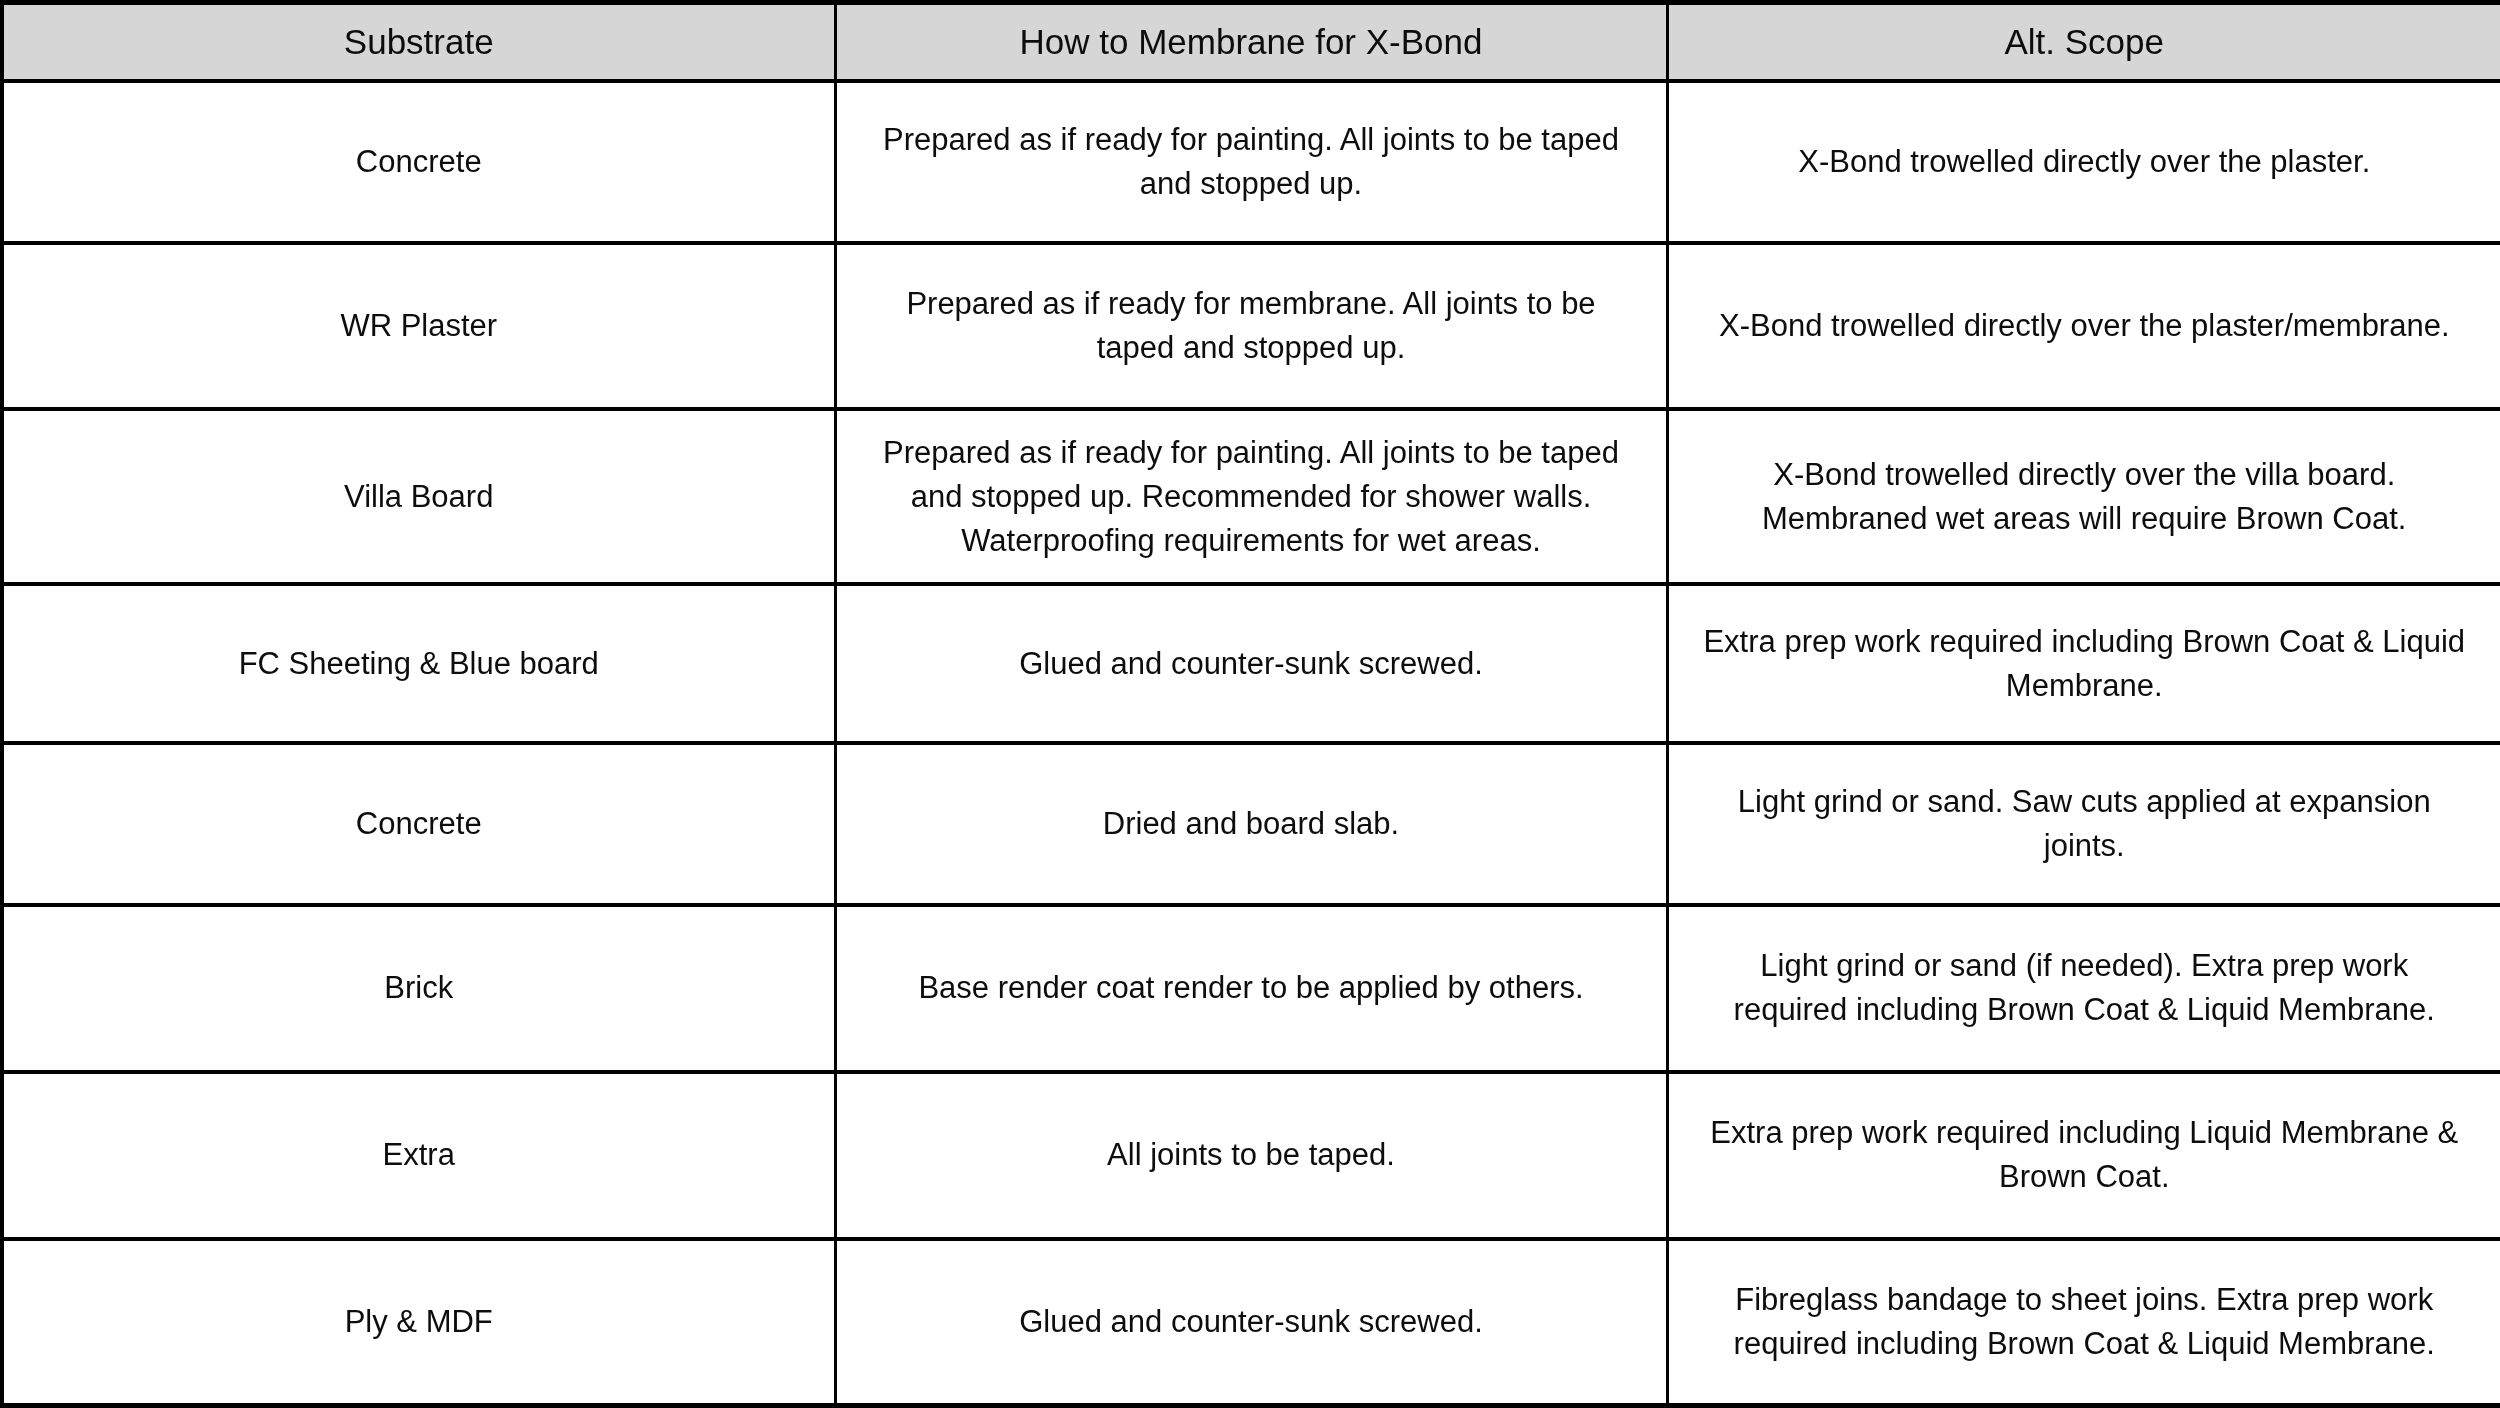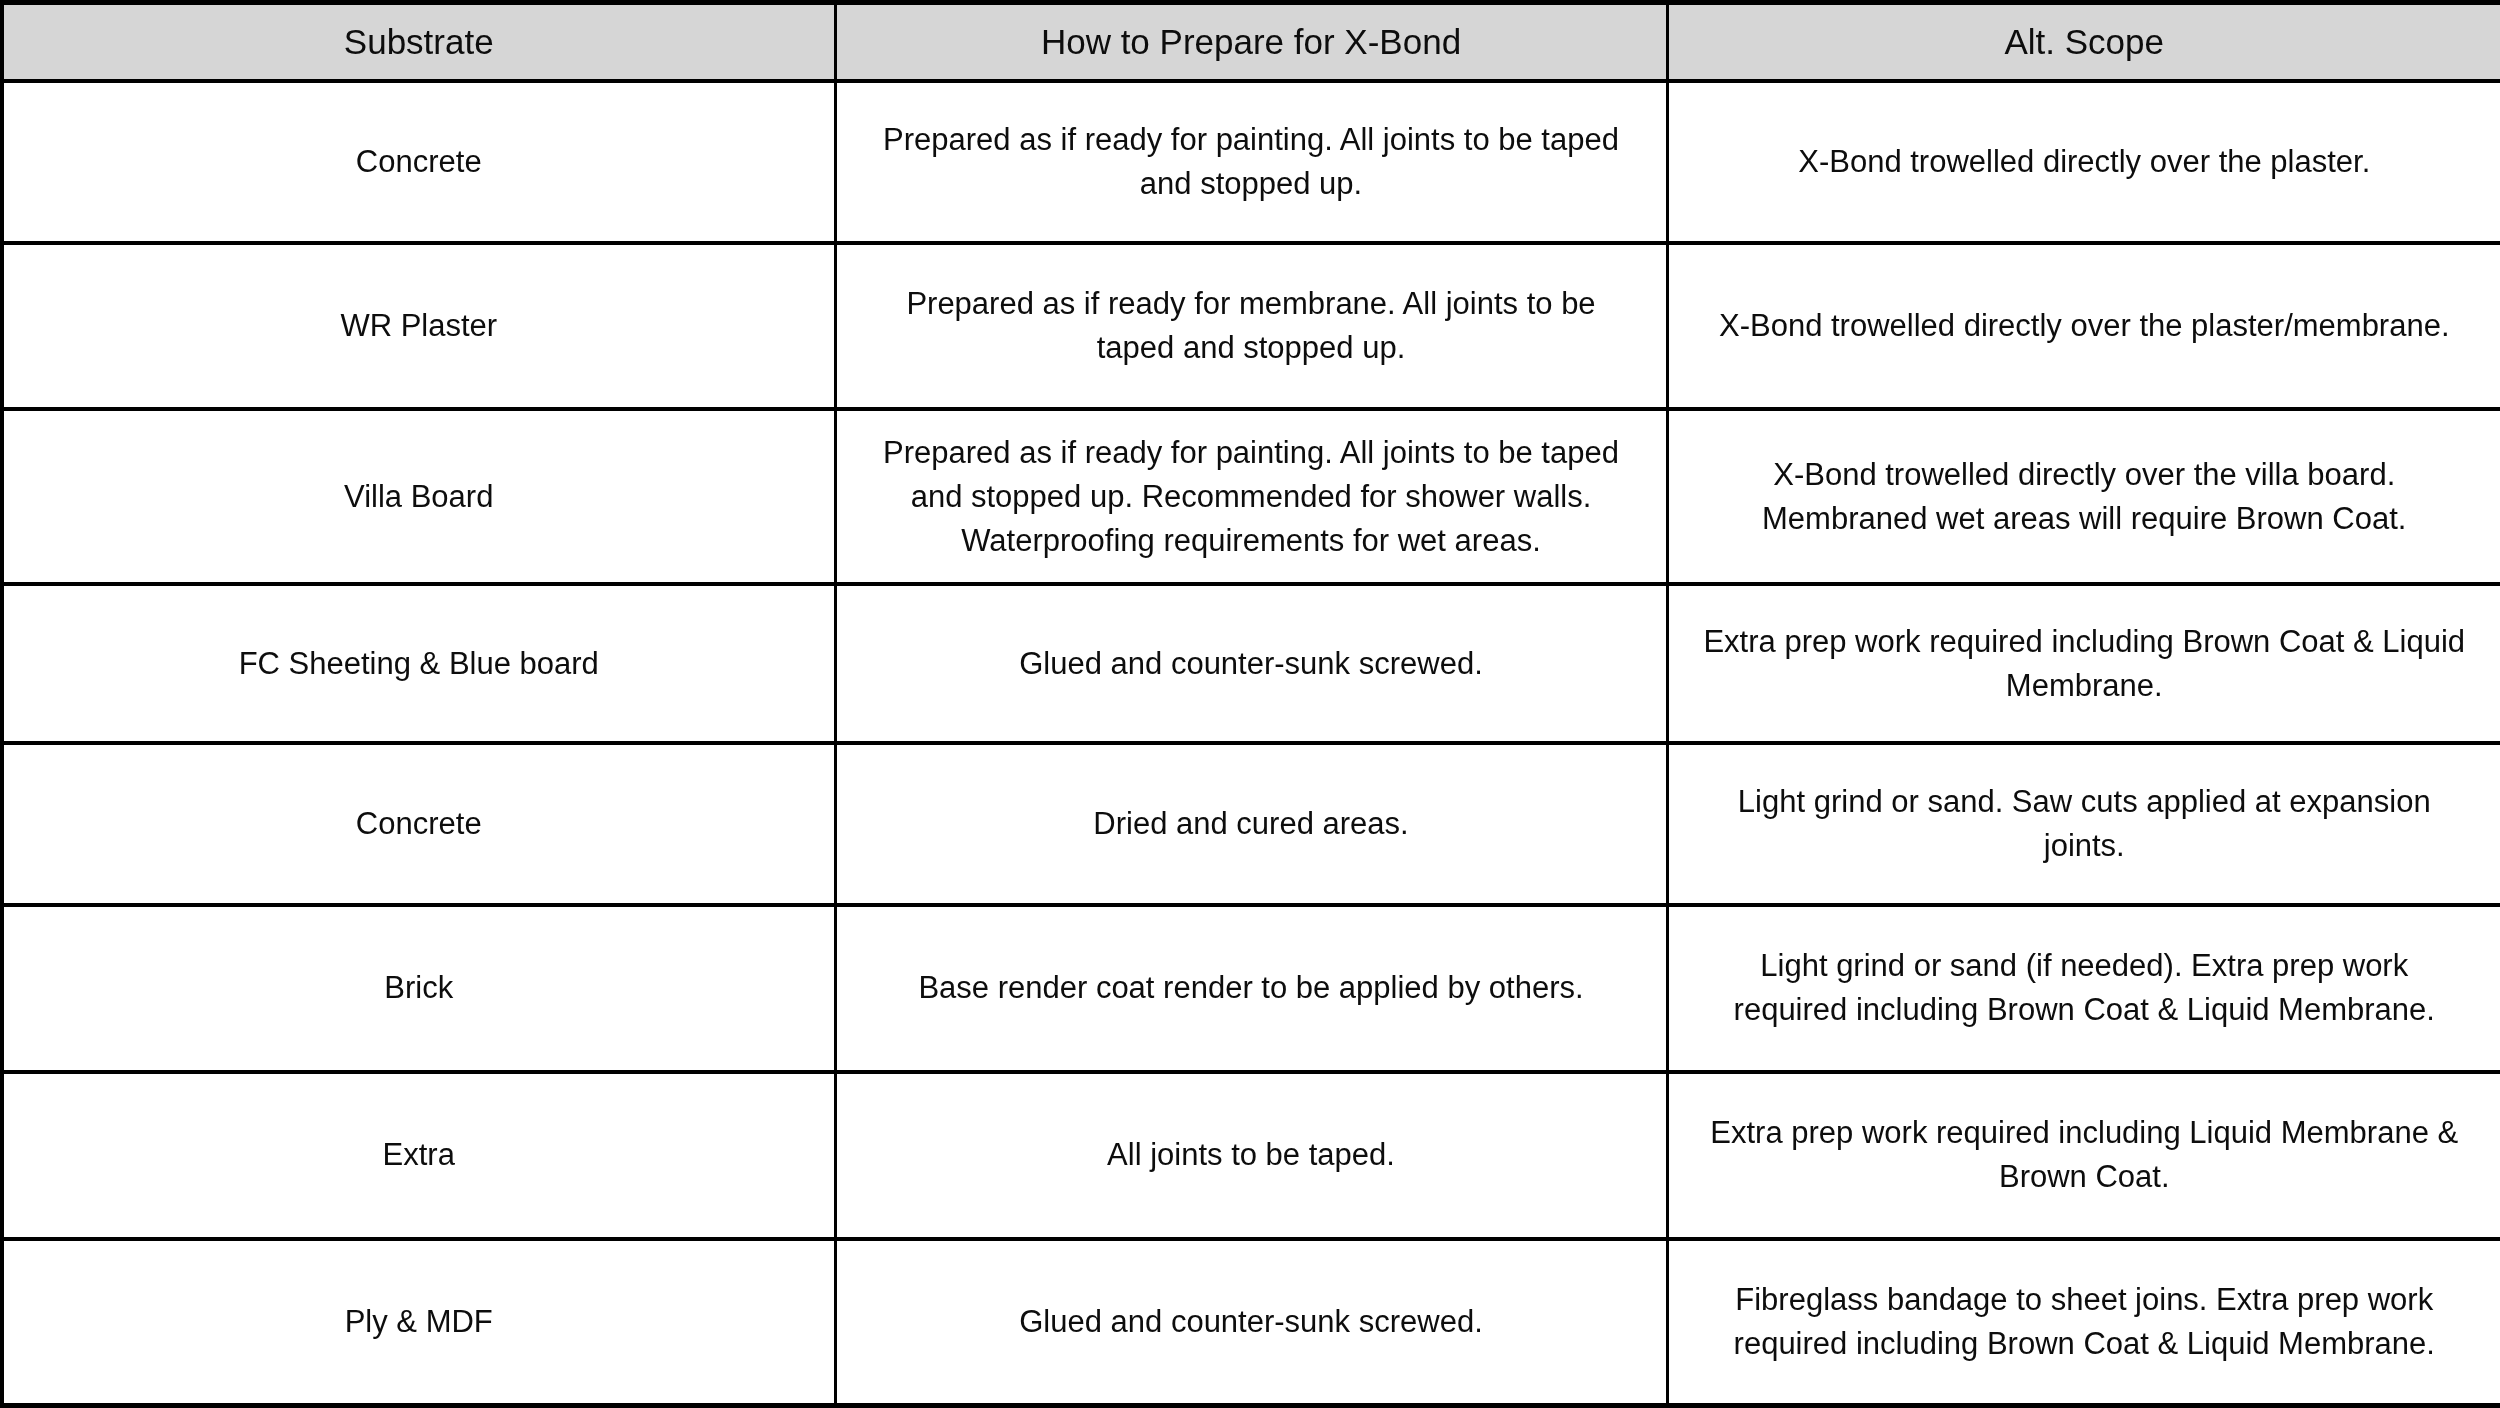--- a/index.html
+++ b/index.html
@@ -85,21 +85,21 @@
 <div id="table-wrap">
   <table class="substrate-table">
     <colgroup>
       <col class="col-substrate">
       <col class="col-prepare">
       <col class="col-altscope">
     </colgroup>
     <thead>
       <tr>
         <th class="header-cell">Substrate</th>
-        <th class="header-cell">How to Prepare for X-Bond</th>
+        <th class="header-cell">How to Membrane for X-Bond</th>
         <th class="header-cell">Alt. Scope</th>
       </tr>
     </thead>
     <tbody>
       <tr class="row-h-156">
         <td class="cell-substrate">Concrete</td>
         <td class="cell-prepare">Prepared as if ready for painting. All joints to be taped and stopped up.</td>
         <td class="cell-altscope">X-Bond trowelled directly over the plaster.</td>
       </tr>
       <tr class="row-h-159">
@@ -112,21 +112,21 @@
         <td class="cell-prepare">Prepared as if ready for painting. All joints to be taped and stopped up. Recommended for shower walls. Waterproofing requirements for wet areas.</td>
         <td class="cell-altscope">X-Bond trowelled directly over the villa board. Membraned wet areas will require Brown Coat.</td>
       </tr>
       <tr class="row-h-152">
         <td class="cell-substrate">FC Sheeting &amp; Blue board</td>
         <td class="cell-prepare">Glued and counter-sunk screwed.</td>
         <td class="cell-altscope">Extra prep work required including Brown Coat &amp; Liquid Membrane.</td>
       </tr>
       <tr class="row-h-155">
         <td class="cell-substrate">Concrete</td>
-        <td class="cell-prepare">Dried and cured areas.</td>
+        <td class="cell-prepare">Dried and board slab.</td>
         <td class="cell-altscope">Light grind or sand. Saw cuts applied at expansion joints.</td>
       </tr>
       <tr class="row-h-160">
         <td class="cell-substrate">Brick</td>
         <td class="cell-prepare">Base render coat render to be applied by others.</td>
         <td class="cell-altscope">Light grind or sand (if needed). Extra prep work required including Brown Coat &amp; Liquid Membrane.</td>
       </tr>
       <tr class="row-h-160">
         <td class="cell-substrate">Extra</td>
         <td class="cell-prepare">All joints to be taped.</td>

